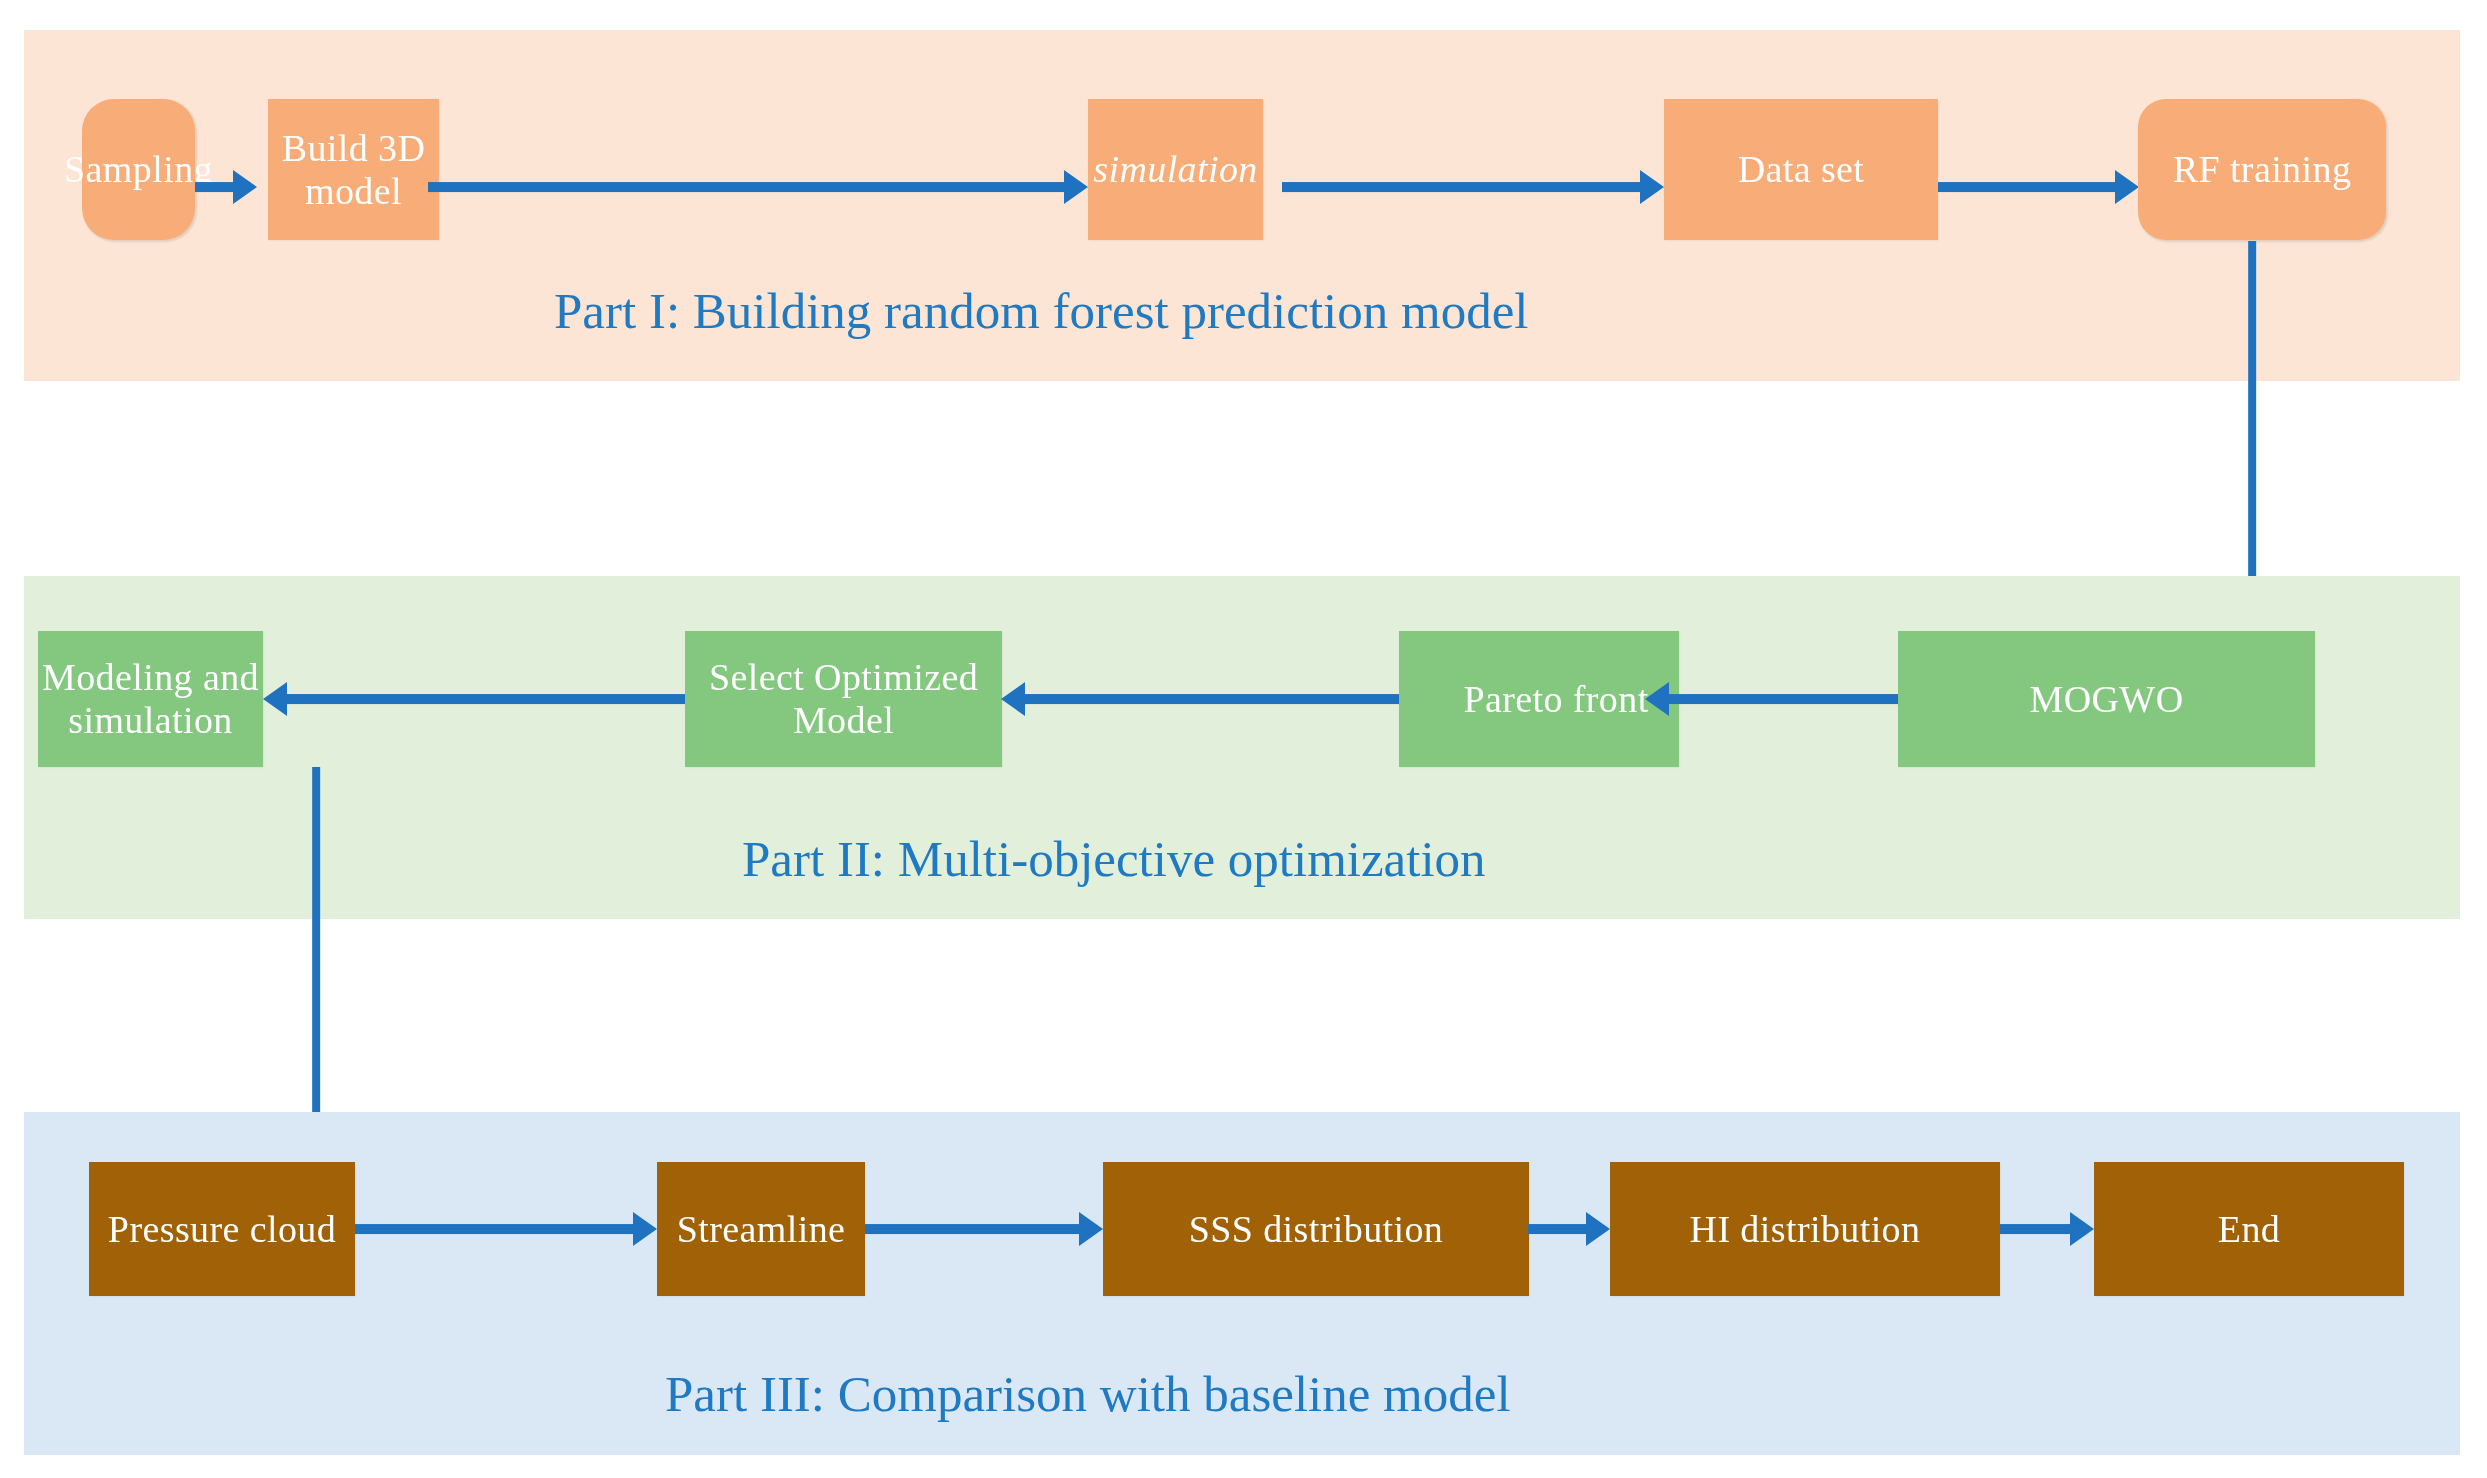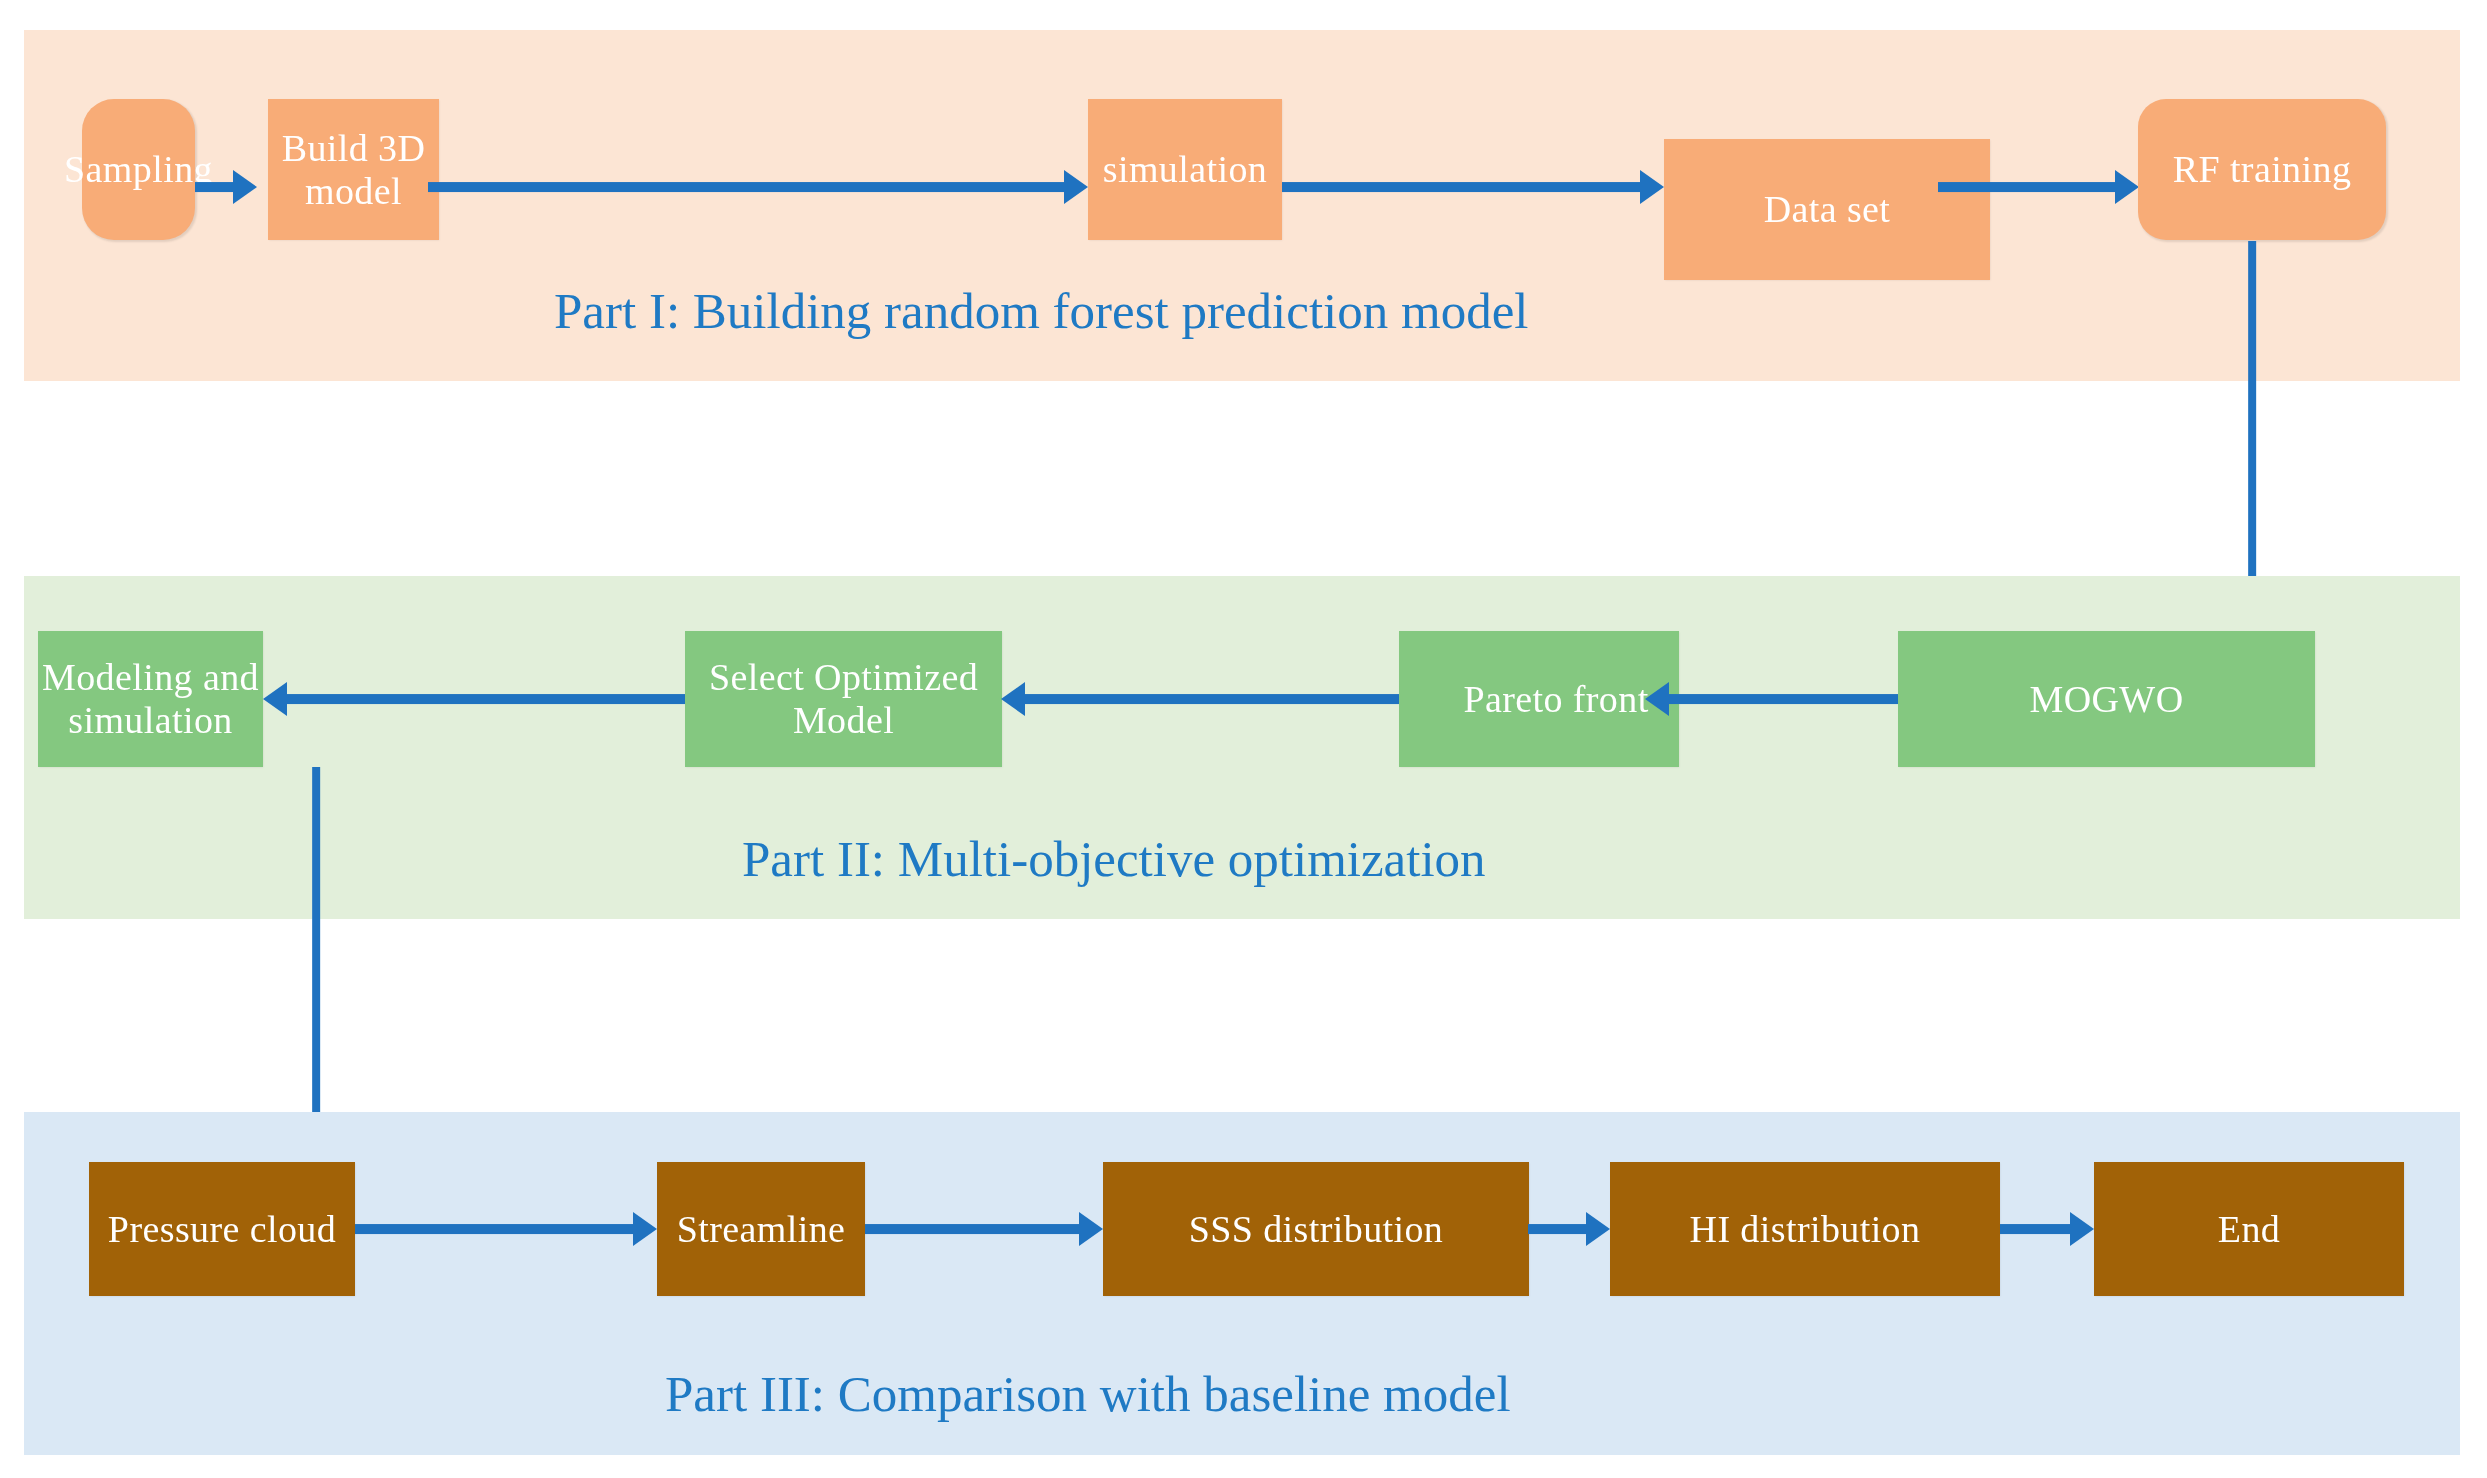--- a/index.html
+++ b/index.html
@@ -53,30 +53,30 @@
 
 <div class="node orange" style="left:268px;top:99px;width:171px;height:141px;">
   <span>Build 3D model</span>
 </div>
 
 <div class="arrow-h right" style="left:428px;top:170px;width:660px;height:34px;">
   <div class="bar" style="width:640px;"></div>
   <div class="head"></div>
 </div>
 
-<div class="node orange" style="left:1088px;top:99px;width:194px;height:141px;">
+<div class="node orange" style="left:1088px;top:99px;width:175px;height:141px;font-style:italic;">
   <span>simulation</span>
 </div>
 
 <div class="arrow-h right" style="left:1282px;top:170px;width:382px;height:34px;">
   <div class="bar" style="width:362px;"></div>
   <div class="head"></div>
 </div>
 
-<div class="node orange" style="left:1664px;top:99px;width:326px;height:141px;margin-top:40px;">
+<div class="node orange" style="left:1664px;top:99px;width:274px;height:141px;">
   <span>Data set</span>
 </div>
 
 <div class="arrow-h right" style="left:1938px;top:170px;width:201px;height:34px;">
   <div class="bar" style="width:181px;"></div>
   <div class="head"></div>
 </div>
 
 <div class="node orange" style="left:2138px;top:99px;width:248px;height:141px;border-radius:28px;">
   <span>RF training</span>

